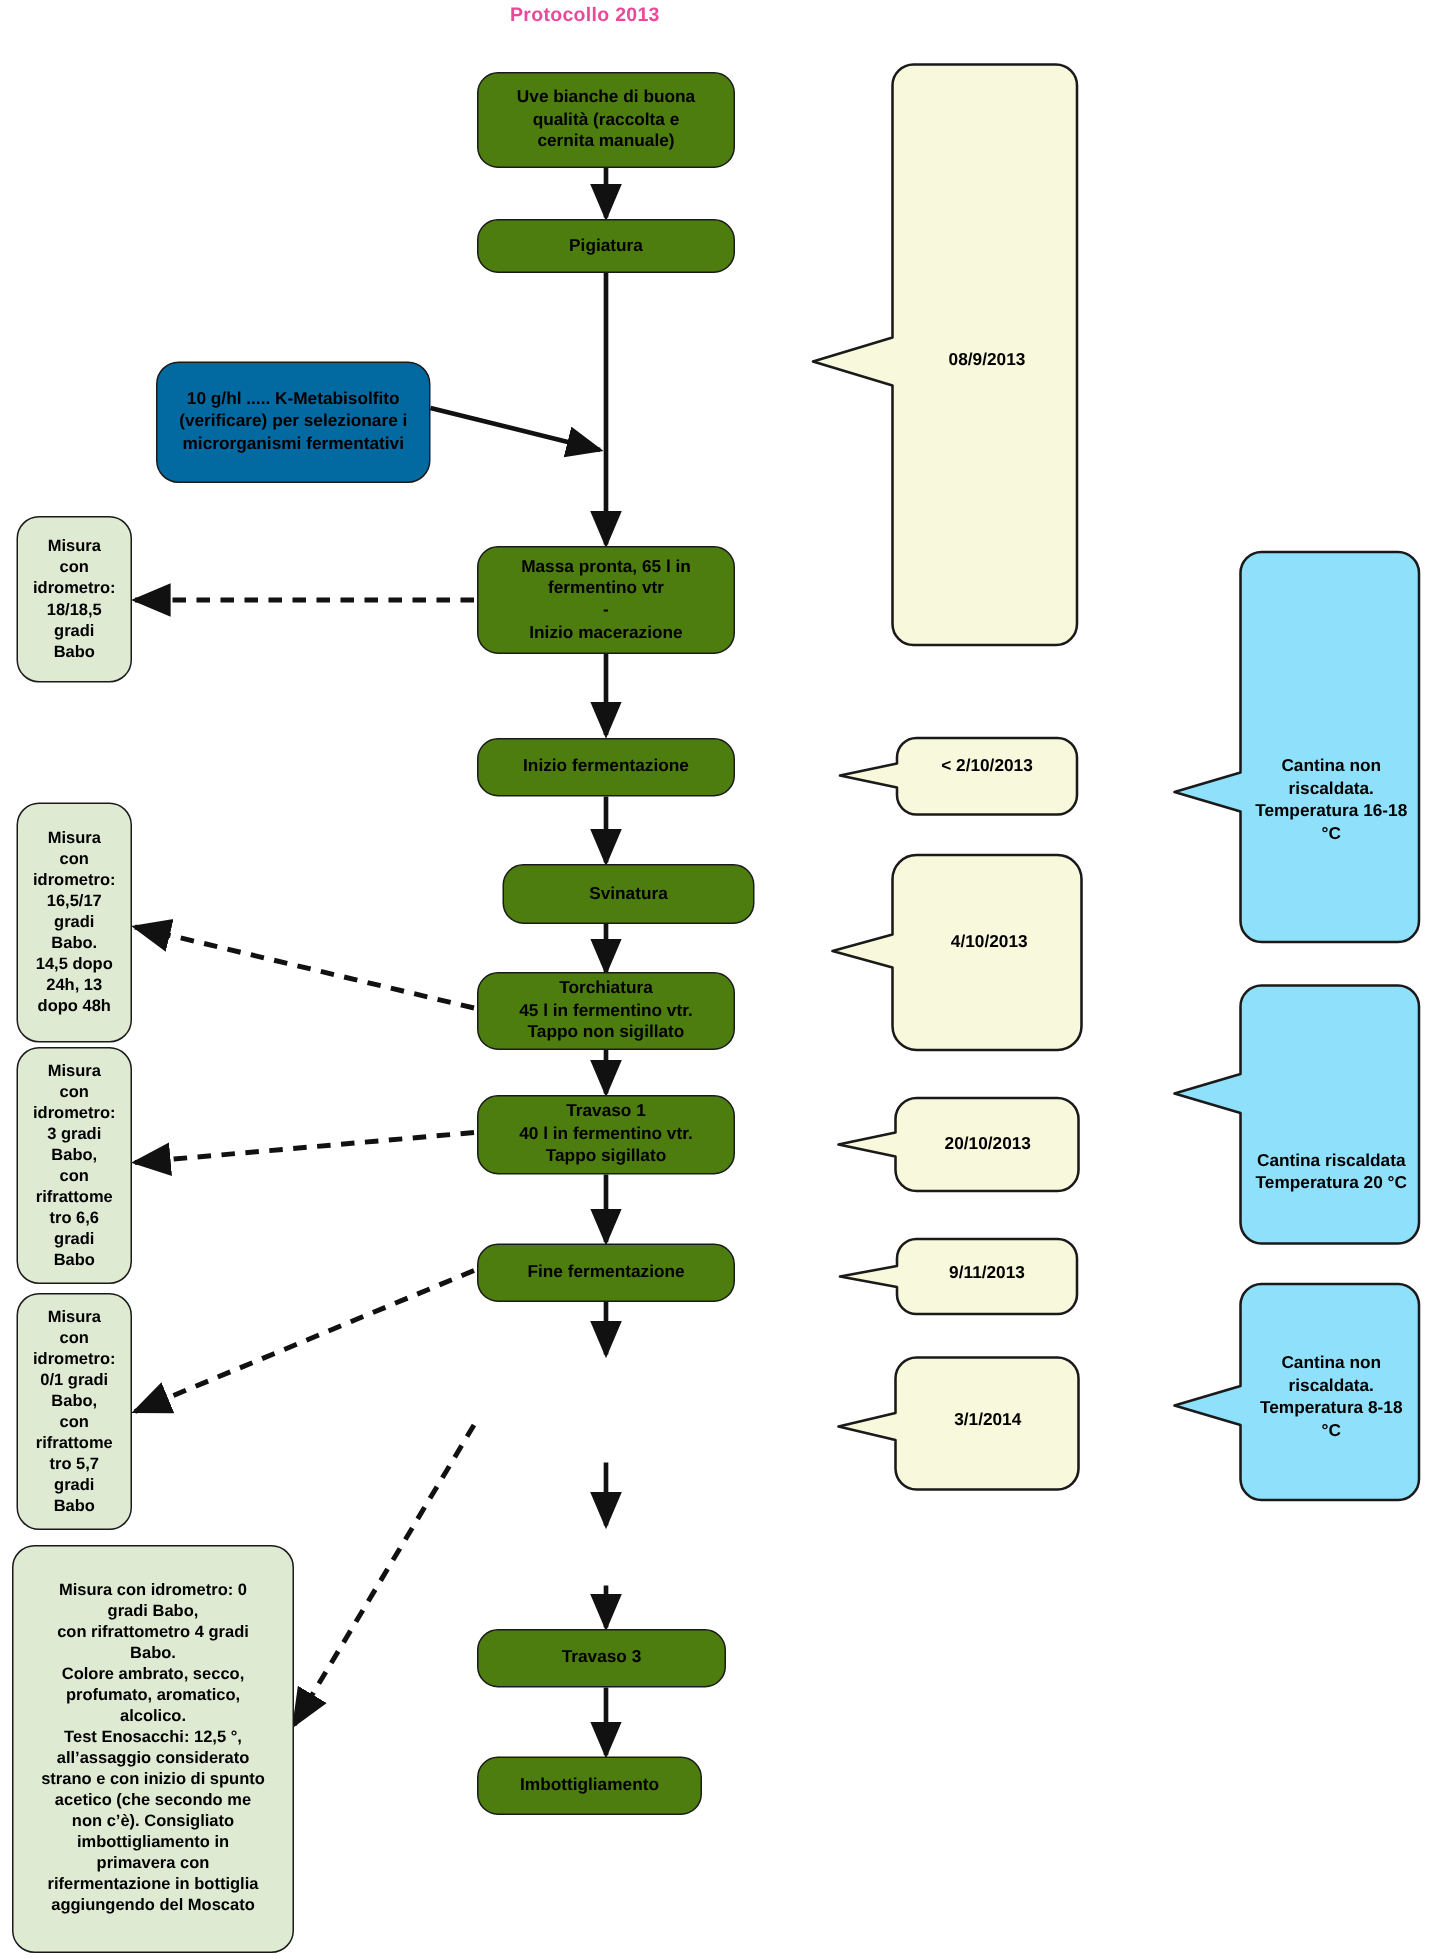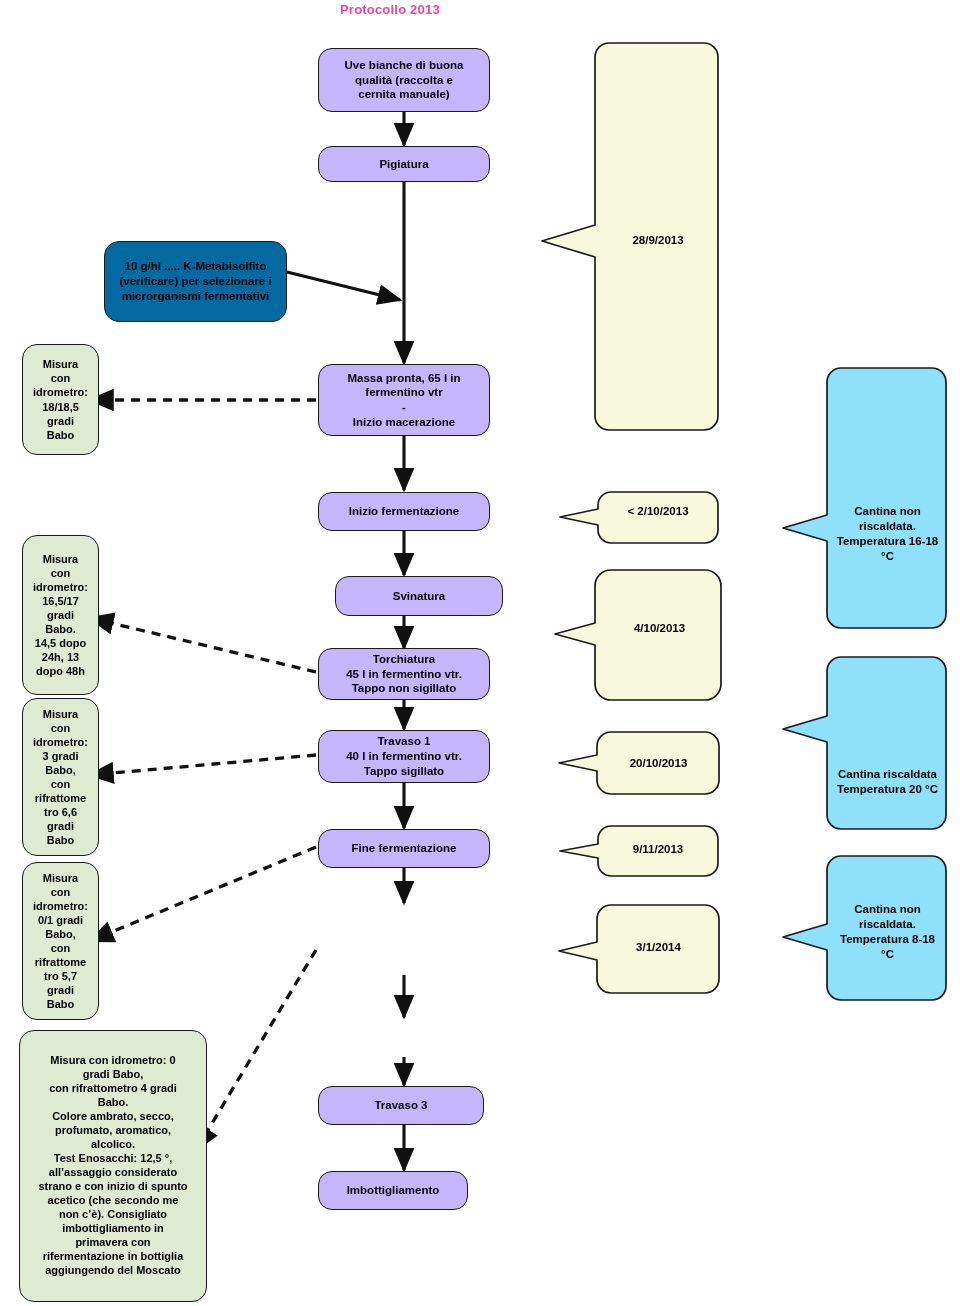--- a/index.html
+++ b/index.html
@@ -31,25 +31,25 @@
     align-items:center;
     justify-content:center;
     text-align:center;
     font-size:11.5px;
     font-weight:bold;
     line-height:1.28;
     color:#000;
     padding:3px 5px;
     white-space:pre-line;
   }
-  .node.process { background:#c4b5fd; border-radius:14px; }
+  .node.process { background:#4d7c0f; border-radius:14px; }
   .node.green   { background:#dfead3; border-radius:15px; }
   .node.pink    { background:#0369a1; border-radius:15px; }
 
-  .node.small { font-size:11px;margin-left:11px; }
+  .node.small { font-size:11px; }
 
   
   .callout-text {
     position:absolute;
     display:flex;
     align-items:center;
     justify-content:center;
     text-align:center;
     font-size:11.5px;
     font-weight:bold;
@@ -216,21 +216,21 @@
 Test Enosacchi: 12,5 °,
 all’assaggio considerato
 strano e con inizio di spunto
 acetico (che secondo me
 non c’è). Consigliato
 imbottigliamento in
 primavera con
 rifermentazione in bottiglia
 aggiungendo del Moscato</div>
 
-  <div class="callout-text" style="left:598px; top:225px; width:120px; height:30px;">28/9/2013</div>
+  <div class="callout-text" style="left:598px; top:225px; width:120px; height:30px;">08/9/2013</div>
 
   <div class="callout-text" style="left:598px; top:496px; width:120px; height:30px;">&lt; 2/10/2013</div>
 
   <div class="callout-text" style="left:598px; top:613px; width:123px; height:30px;">4/10/2013</div>
 
   <div class="callout-text" style="left:598px; top:748px; width:121px; height:30px;">20/10/2013</div>
 
   <div class="callout-text" style="left:598px; top:834px; width:120px; height:30px;">9/11/2013</div>
 
   <div class="callout-text" style="left:598px; top:932px; width:121px; height:30px;">3/1/2014</div>

